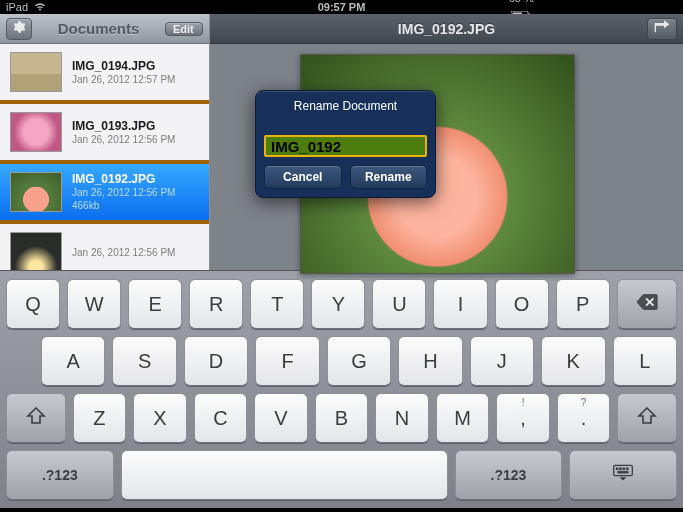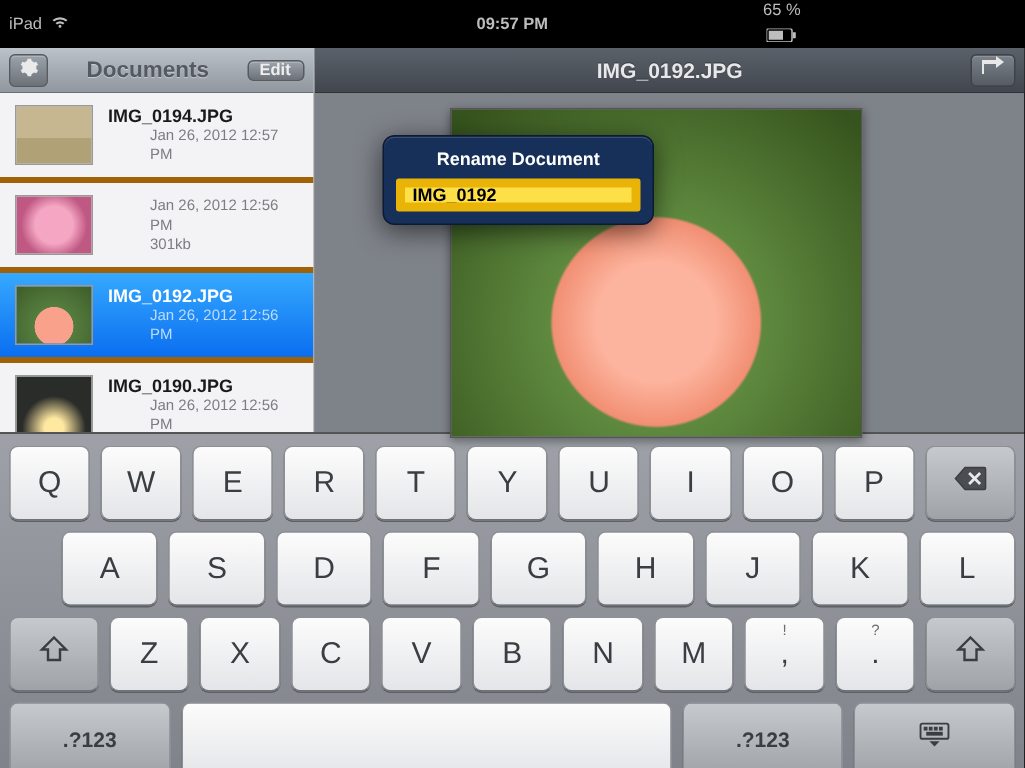--- a/index.html
+++ b/index.html
@@ -1,56 +1,56 @@
 <!DOCTYPE html>
 <html><head>
 <meta charset="utf-8">
 <style>
 * { box-sizing: border-box; margin: 0; padding: 0; font-family: "Helvetica Neue", Arial, sans-serif; }
 html, body { width: 683px; height: 512px; overflow: hidden; background: #000; }
 
-.status-bar { height: 32px; background: #000; color: #bdbdbd; font-size: 11px; display: flex; align-items: center; padding: 0 6px; }
+.status-bar { height: 14px; background: #000; color: #bdbdbd; font-size: 11px; display: flex; align-items: center; padding: 0 6px; }
 .status-bar .sb-left, .status-bar .sb-right { flex: 1; display: flex; align-items: center; gap: 6px; }
 .status-bar .sb-right { justify-content: flex-start; flex-direction: column; }
 .status-bar .sb-center { flex: 0; white-space: nowrap; font-weight: 600; }
 
 .app { display: flex; height: 256px; }
 
 .sidebar { width: 210px; background: #f3f3f5; display: flex; flex-direction: column; border-right: 1px solid #8d8d90; }
 .sidebar-header { height: 30px; background: linear-gradient(#bcc2c9, #90979f); display: flex; align-items: center; padding: 0 6px; border-bottom: 1px solid #6a7077; }
 .sidebar-header .title { flex: 1; text-align: center; color: #555962; font-weight: 700; font-size: 15px; text-shadow: 0 1px 0 rgba(255,255,255,.4); }
 .icon-btn { width: 26px; height: 22px; background: linear-gradient(#9da3ab,#6d7279); border: 1px solid #575b60; border-radius: 4px; display: flex; align-items: center; justify-content: center; color: #e9e9e9; box-shadow: inset 0 1px 0 rgba(255,255,255,.2); font-size: 13px; }
 .edit-btn { min-width: 38px; height: 14px; padding: 0 7px; background: linear-gradient(#9da3ab,#6d7279); border: 1px solid #575b60; border-radius: 4px; color: #eee; font-size: 11px; font-weight: 600; box-shadow: inset 0 1px 0 rgba(255,255,255,.2); }
 
 .doc-list { flex: 1; overflow: hidden; }
 .doc-item { display: flex; align-items: center; gap: 10px; padding: 8px 10px; border-bottom: 4px solid #a16207; }
 .doc-item .thumb { width: 52px; height: 40px; background: #7a7a7a; border: 1px solid #999; }
 .doc-item .info { flex: 1; overflow: hidden; }
 .doc-item .name { font-size: 12px; font-weight: 700; color: #1a1a1a; }
-.doc-item .date, .doc-item .size { font-size: 10px; color: #7c7c82; line-height: 1.3; margin-left: 28px; }
+.doc-item .date, .doc-item .size { font-size: 10px; color: #7c7c82; line-height: 1.3; }
 .doc-item.selected { background: linear-gradient(#36a9ff,#0a6ef0); }
 .doc-item.selected .name { color: #fff; }
 .doc-item.selected .date, .doc-item.selected .size { color: #bcdcff; }
 
 .thumb.t0 { background: linear-gradient(#c7b791 55%, #b0a276 55%); }
 .thumb.t1 { background: radial-gradient(circle at 50% 50%, #f4a6c2 40%, #c05884 70%); }
 .thumb.t2 { background: radial-gradient(circle at 50% 70%, #f9a18b 35%, #557d3f 36%, #3e5c28 100%); }
 .thumb.t3 { background: radial-gradient(circle at 50% 90%, #ffe8a0 15%, #2a2c2a 50%); }
 
 .viewer { flex: 1; background: #7e8289; position: relative; }
 .viewer-header { height: 30px; background: linear-gradient(#5b616a,#42474f); display: flex; align-items: center; padding: 0 6px; border-bottom: 1px solid #2e3237; }
 .viewer-header .title { flex: 1; text-align: center; color: #e8e8ea; font-weight: 700; font-size: 14px; text-shadow: 0 -1px 0 rgba(0,0,0,.4); }
 .share-btn { width: 30px; height: 22px; background: linear-gradient(#7b828b,#565b62); border: 1px solid #3f4349; border-radius: 4px; color: #eee; display: flex; align-items: center; justify-content: center; box-shadow: inset 0 1px 0 rgba(255,255,255,.15); }
 .share-btn svg { width: 16px; height: 14px; fill: #e8e8e8; }
 
 .preview { position: absolute; top: 40px; left: 90px; width: 275px; height: 220px; background: radial-gradient(circle at 50% 65%, #fdb49e 20%, #f18f73 35%, #5f893f 36%, #36541d 95%); border: 1px solid #555; box-shadow: 0 2px 6px rgba(0,0,0,.4); }
 
 .modal { position: absolute; top: 90px; left: 255px; width: 181px; background: #17305a; border: 1px solid #0c1a33; border-radius: 8px; box-shadow: 0 4px 18px rgba(0,0,0,.6), inset 0 1px 0 rgba(255,255,255,.15); padding: 6px 8px 8px; }
-.modal .m-title { text-align: center; color: #fff; font-size: 12px; font-weight: 700; margin: 2px 0 6px; }
-.modal input { width: 100%; height: 22px; background: #fde047; border: 6px solid #eab308; border-radius: 2px; padding: 0 5px; font-size: 12px; font-weight: 600; color: #000; }
+.modal .m-title { text-align: center; color: #fff; font-size: 12px; font-weight: 400; margin: 2px 0 22px; }
+.modal input { width: 100%; height: 22px; background: #4d7c0f; border: 2px solid #eab308; border-radius: 2px; padding: 0 5px; font-size: 15px; font-weight: 600; color: #000; }
 .modal .m-buttons { display: flex; gap: 8px; margin-top: 8px; }
 .modal .m-btn { flex: 1; height: 24px; background: linear-gradient(#3d577f,#223a5d); border: 1px solid #14243e; border-radius: 5px; color: #fff; font-size: 12px; font-weight: 700; box-shadow: inset 0 1px 0 rgba(255,255,255,.2); }
 
 .keyboard { height: 238px; background: linear-gradient(#9ea2a8,#7e8288); padding: 8px 6px 6px; display: flex; flex-direction: column; gap: 7px; border-top: 1px solid #555; }
 .krow { display: flex; gap: 7px; }
 .key { background: linear-gradient(#fcfcfc,#e4e5e8); border: 1px solid #8c8f94; border-bottom-color: #6f7276; border-radius: 6px; box-shadow: 0 1px 0 #5d6065; height: 50px; display: flex; align-items: center; justify-content: center; font-size: 20px; color: #3a3d42; font-weight: 400; flex: 1; position: relative; }
 .key.dark { background: linear-gradient(#c6c9cd,#9fa2a7); }
 .key.shift, .key.backspace { flex: 1.12; }
 .key .subk { position: absolute; top: 3px; font-size: 10px; color: #6b6f75; }
 .key.space { flex: 4; }
@@ -102,35 +102,35 @@
       <div class="doc-item">
         <div class="thumb t0"></div>
         <div class="info">
           <div class="name">IMG_0194.JPG</div>
           <div class="date">Jan 26, 2012 12:57 PM</div>
         </div>
       </div>
       <div class="doc-item">
         <div class="thumb t1"></div>
         <div class="info">
+          <div class="name">IMG_0193.JPG</div>
           <div class="date">Jan 26, 2012 12:56 PM</div>
-          <div class="size">301kb</div>
         </div>
       </div>
       <div class="doc-item selected">
         <div class="thumb t2"></div>
         <div class="info">
           <div class="name">IMG_0192.JPG</div>
           <div class="date">Jan 26, 2012 12:56 PM</div>
+          <div class="size">466kb</div>
         </div>
       </div>
       <div class="doc-item">
         <div class="thumb t3"></div>
         <div class="info">
-          <div class="name">IMG_0190.JPG</div>
           <div class="date">Jan 26, 2012 12:56 PM</div>
           <div class="size"></div>
         </div>
       </div>
     </div>
   </div>
 
   <div class="viewer">
     <div class="viewer-header">
       <div style="width:30px"></div>
@@ -143,20 +143,24 @@
         </span>
       </div>
     </div>
     <div class="preview"></div>
   </div>
 </div>
 
 <div class="modal">
   <div class="m-title">Rename Document</div>
   <input type="text" value="IMG_0192" style="">
+  <div class="m-buttons">
+    <button class="m-btn">Cancel</button>
+    <button class="m-btn">Rename</button>
+  </div>
 </div>
 
 <div class="keyboard">
   <div class="krow">
     <div class="key">Q</div>
     <div class="key">W</div>
     <div class="key">E</div>
     <div class="key">R</div>
     <div class="key">T</div>
     <div class="key">Y</div>

